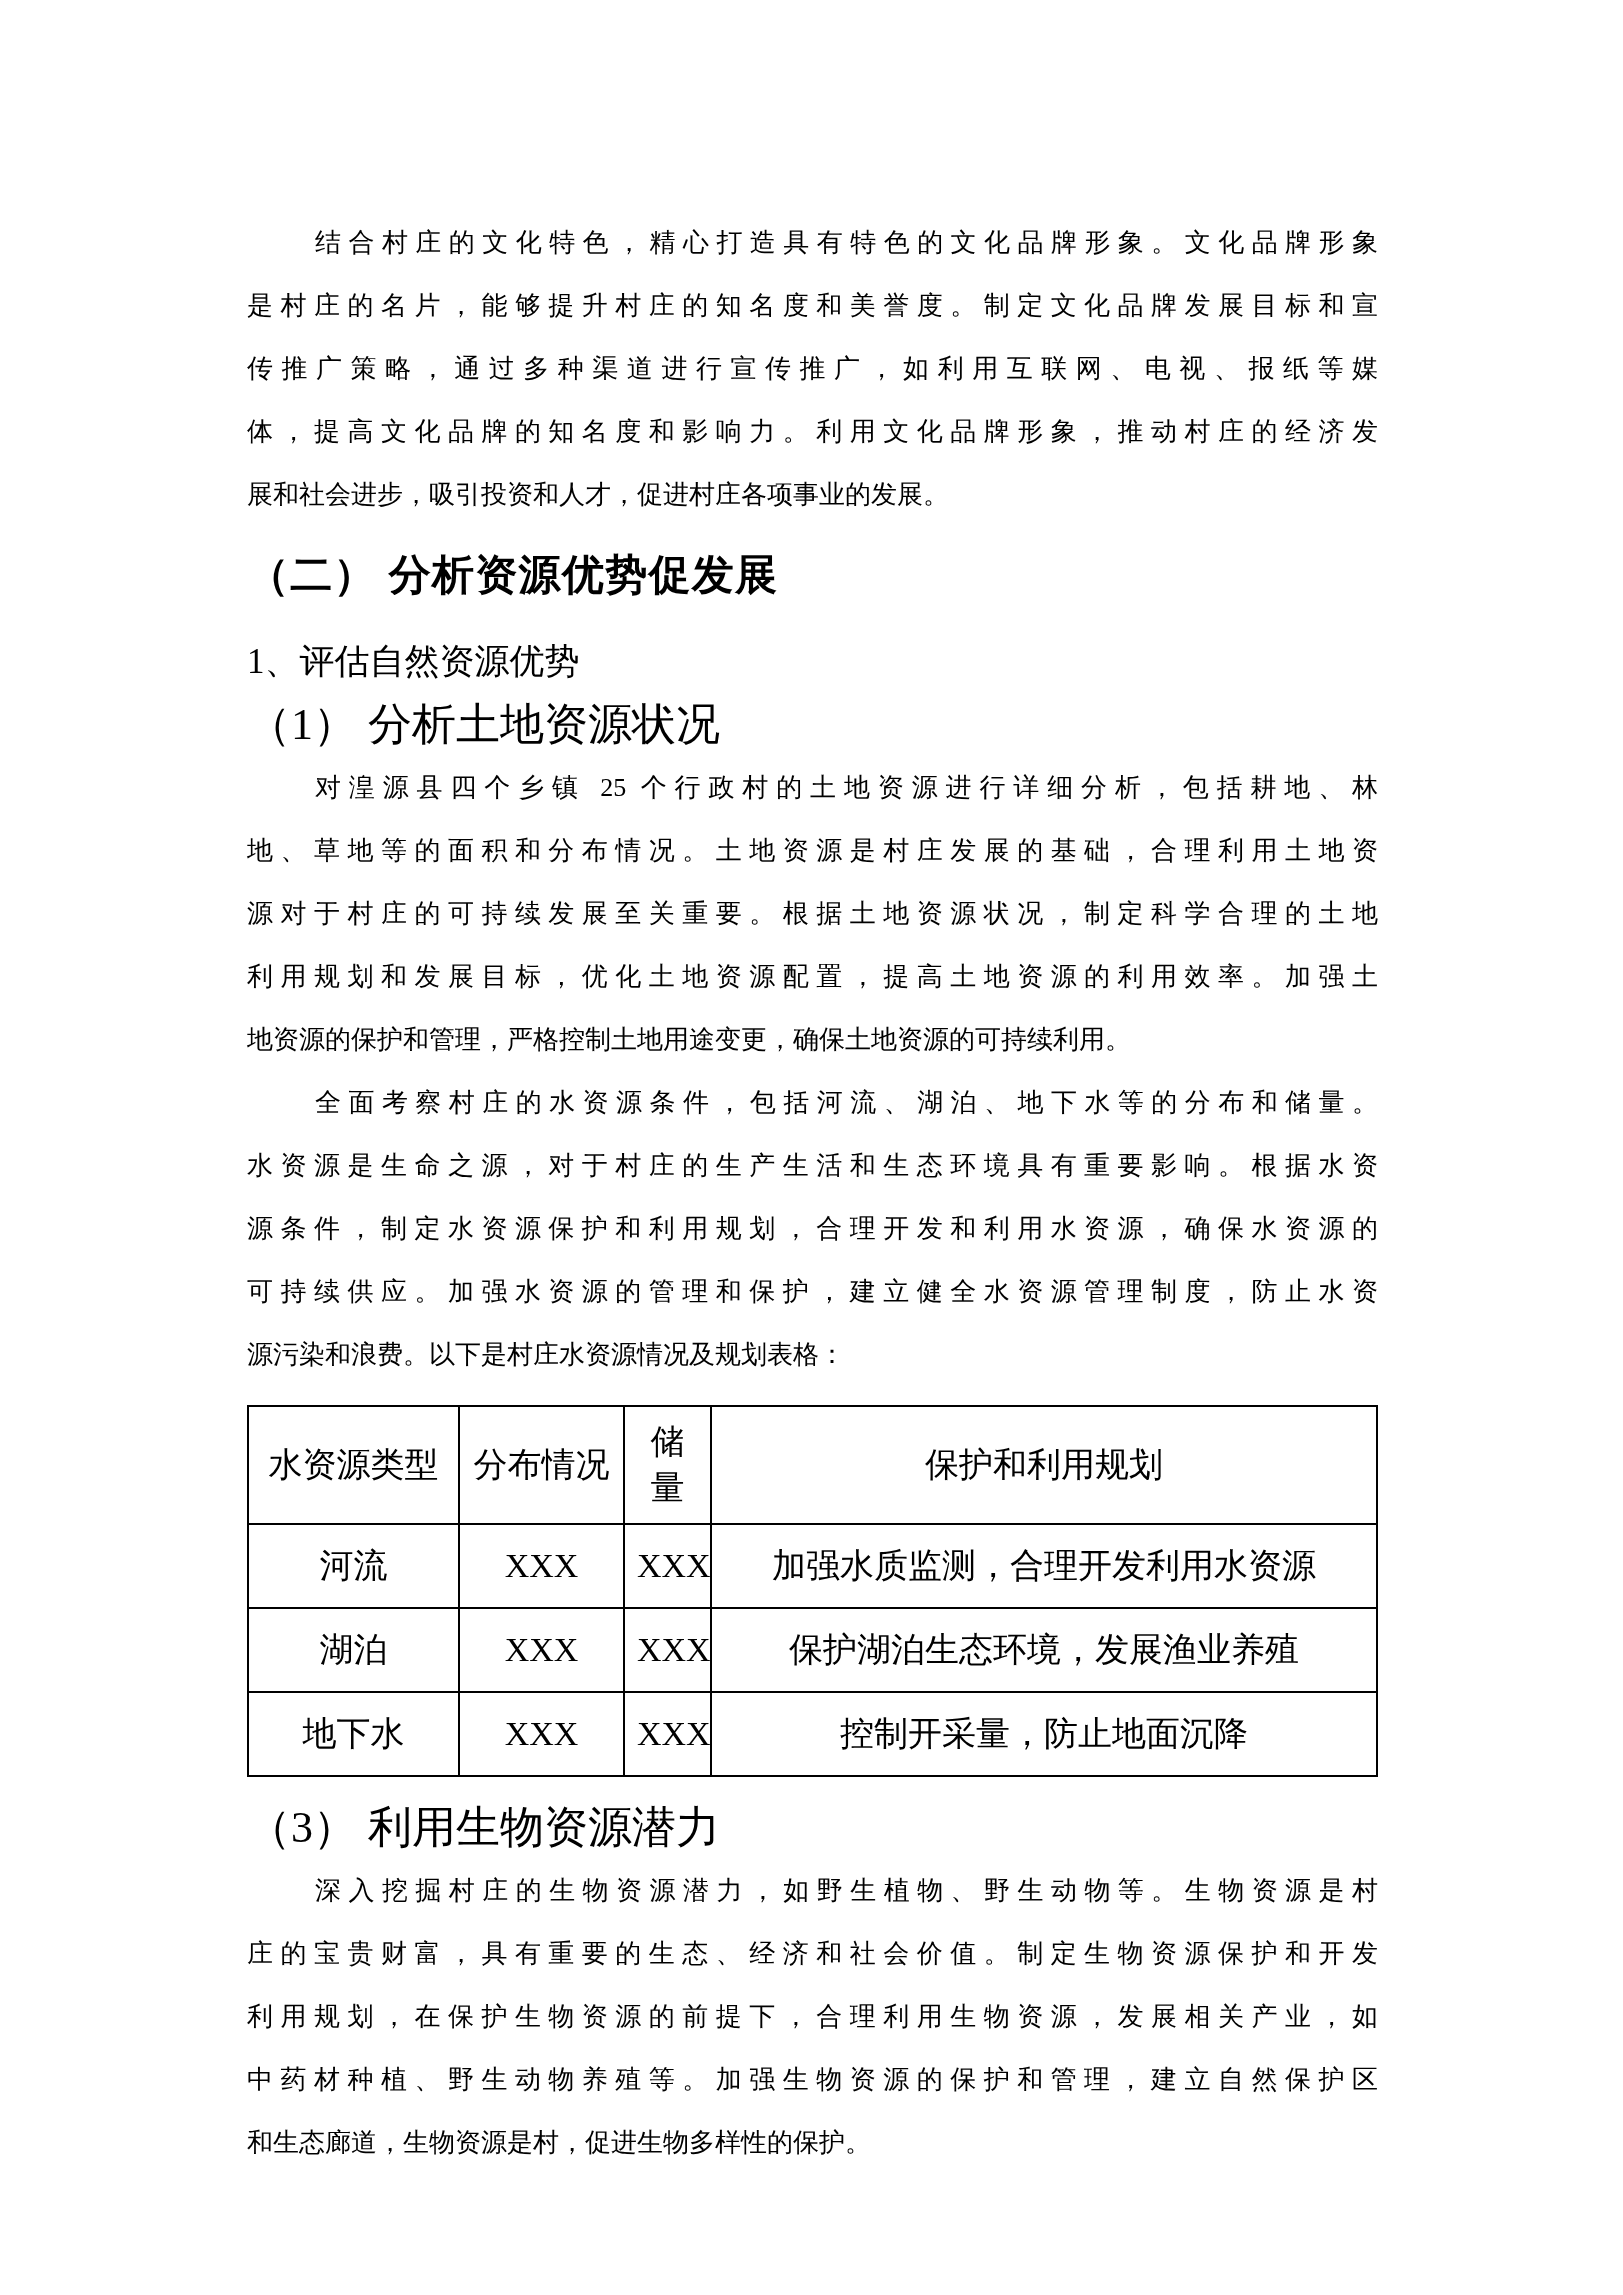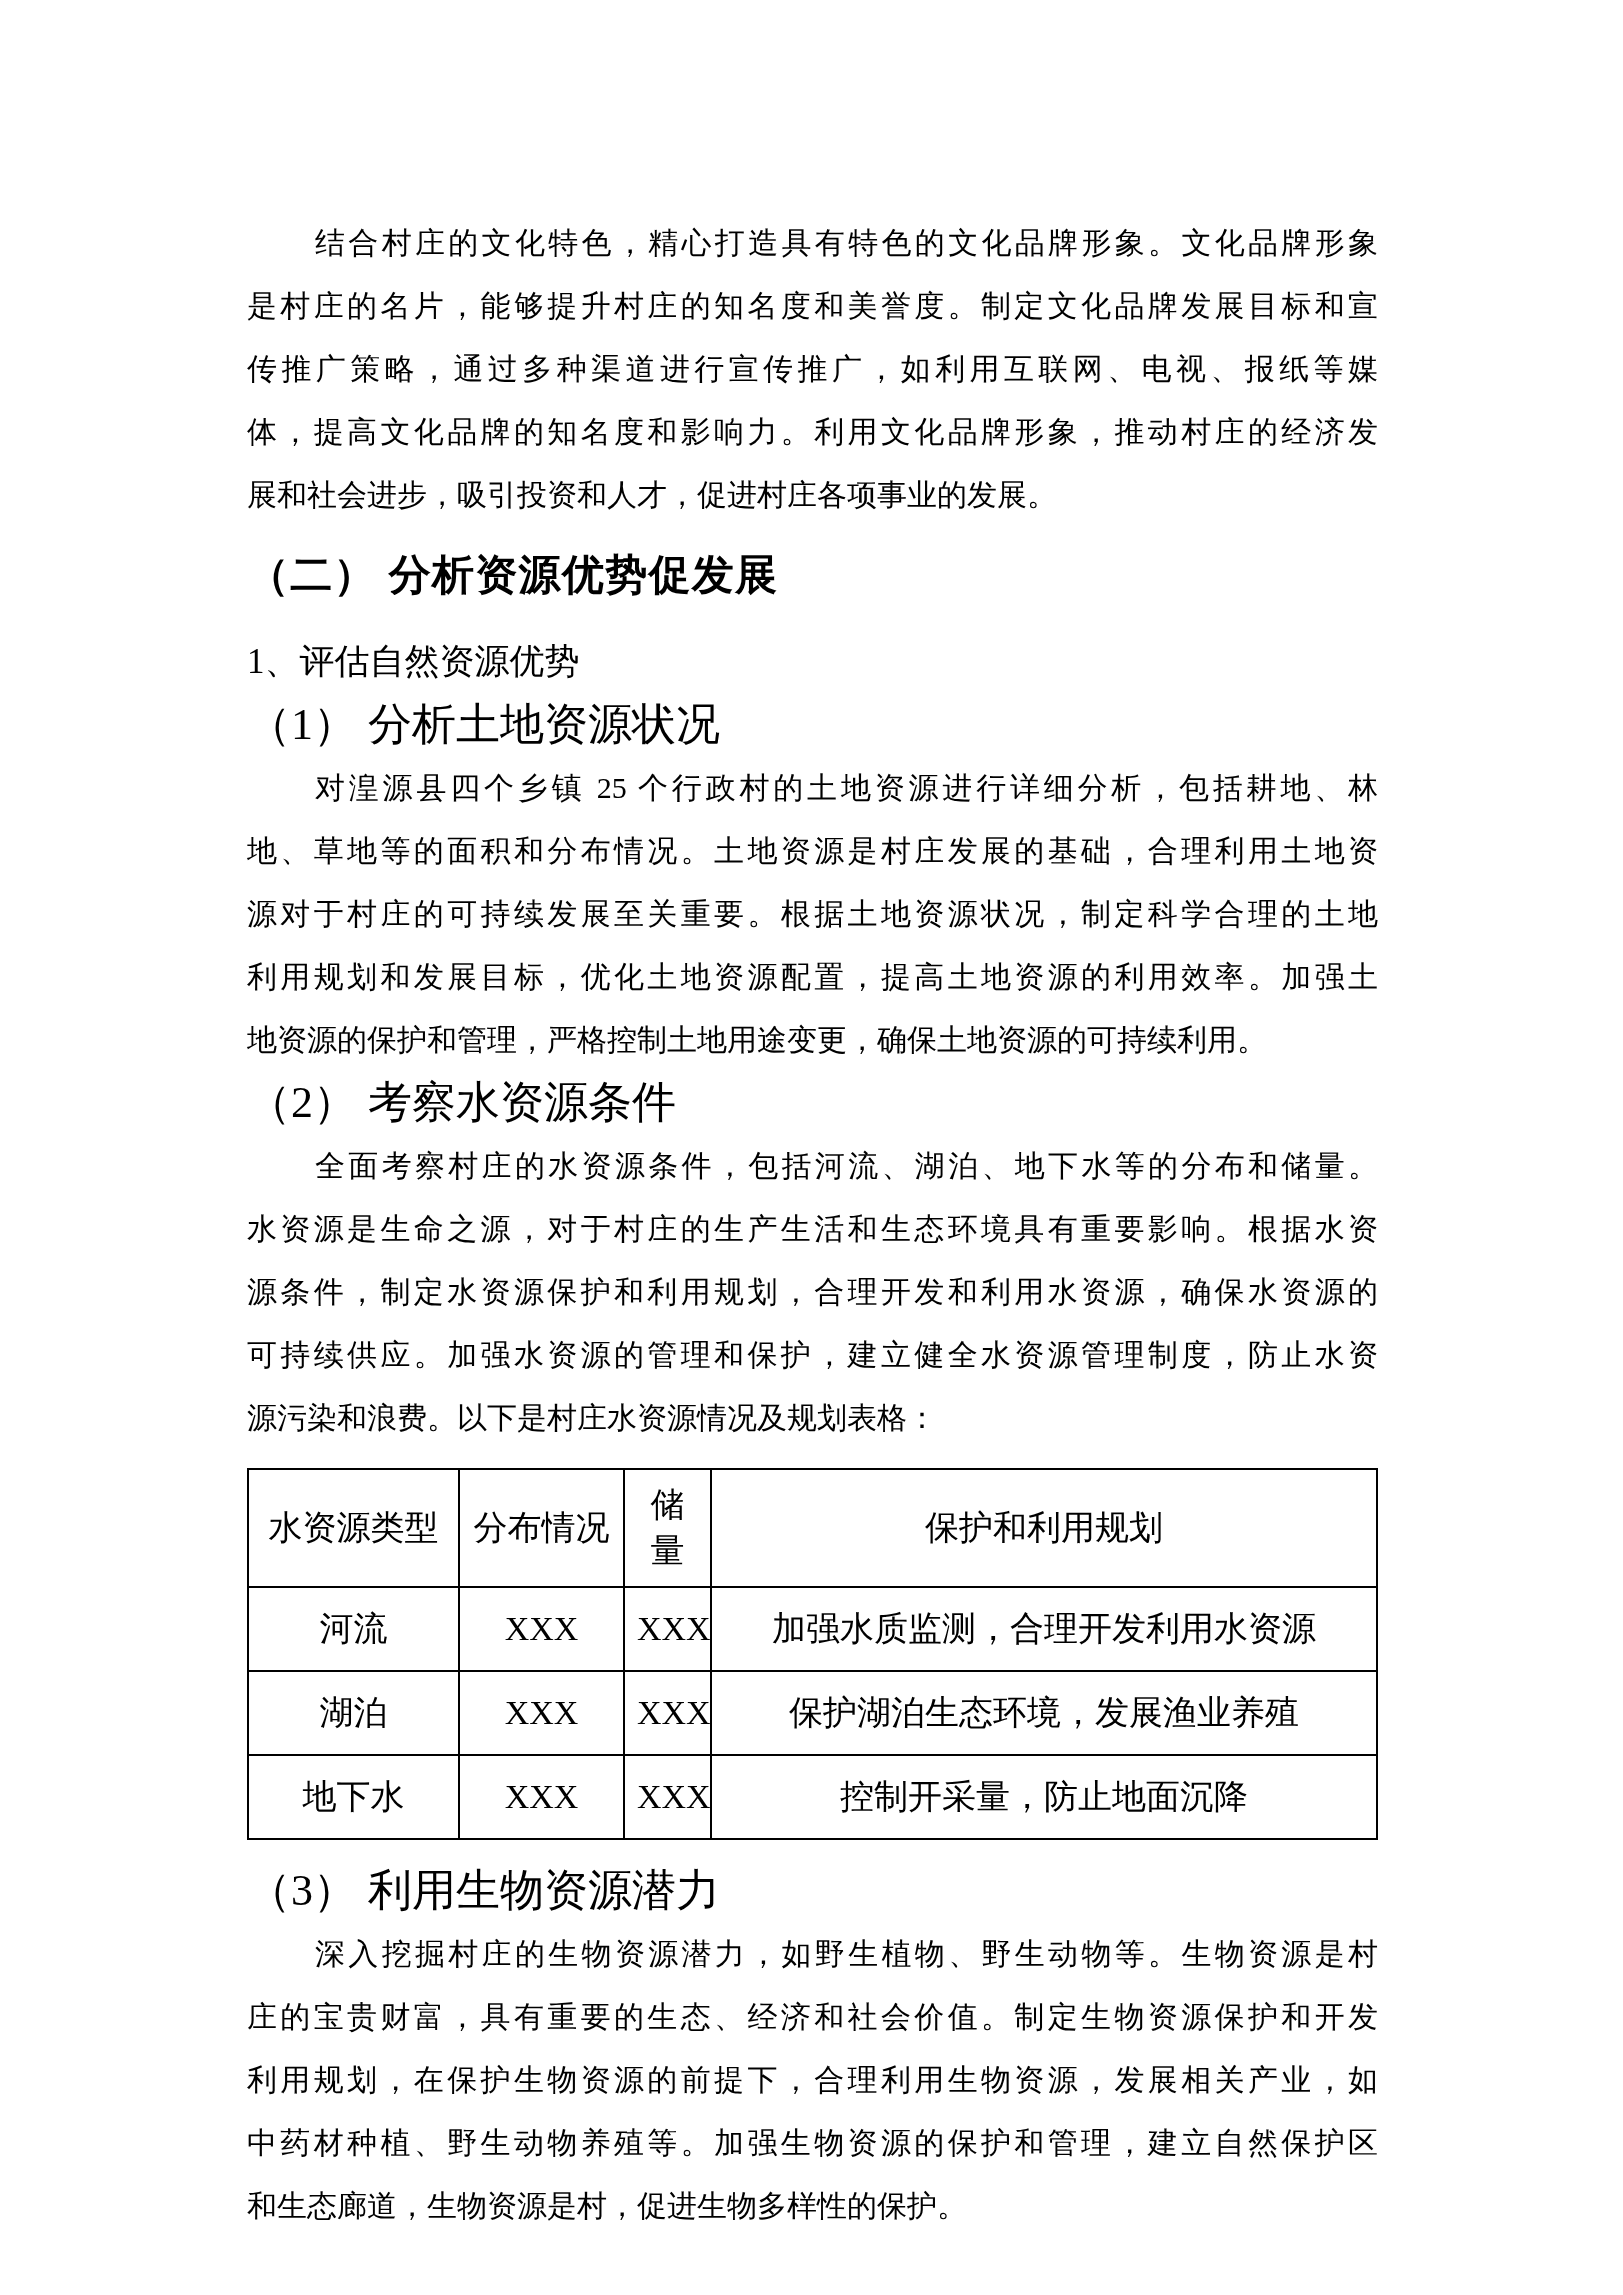--- a/index.html
+++ b/index.html
@@ -8,21 +8,21 @@
     font-family: "Liberation Serif", "DejaVu Serif", serif;
     color: #000000;
   }
   .page {
     box-sizing: border-box;
     width: 1623px; height: 2295px;
     padding: 211px 245px 0 247px;
     overflow: hidden;
   }
   .para .line {
-    font-size: 30px;
+    font-size: 26px;
     line-height: 63px;
     text-align: justify;
     text-align-last: justify;
     white-space: nowrap;
   }
   .para .line:first-child { text-indent: 68px; }
   .para .line:last-child { text-align-last: left; white-space: normal; }
   .h-section {
     font-size: 42px;
     line-height: 73px;
@@ -80,21 +80,20 @@
   <div class="h-item">（1） 分析土地资源状况</div>
 
   <div class="para">
       <div class="line">对湟源县四个乡镇 25 个行政村的土地资源进行详细分析，包括耕地、林</div>
       <div class="line">地、草地等的面积和分布情况。土地资源是村庄发展的基础，合理利用土地资</div>
       <div class="line">源对于村庄的可持续发展至关重要。根据土地资源状况，制定科学合理的土地</div>
       <div class="line">利用规划和发展目标，优化土地资源配置，提高土地资源的利用效率。加强土</div>
       <div class="line">地资源的保护和管理，严格控制土地用途变更，确保土地资源的可持续利用。</div>
     </div>
 
-  <div class="h-item">（2） 考察水资源条件</div>
 
   <div class="para">
       <div class="line">全面考察村庄的水资源条件，包括河流、湖泊、地下水等的分布和储量。</div>
       <div class="line">水资源是生命之源，对于村庄的生产生活和生态环境具有重要影响。根据水资</div>
       <div class="line">源条件，制定水资源保护和利用规划，合理开发和利用水资源，确保水资源的</div>
       <div class="line">可持续供应。加强水资源的管理和保护，建立健全水资源管理制度，防止水资</div>
       <div class="line">源污染和浪费。以下是村庄水资源情况及规划表格：</div>
     </div>
 
   <table class="data-table" data-table="document.water_table">

